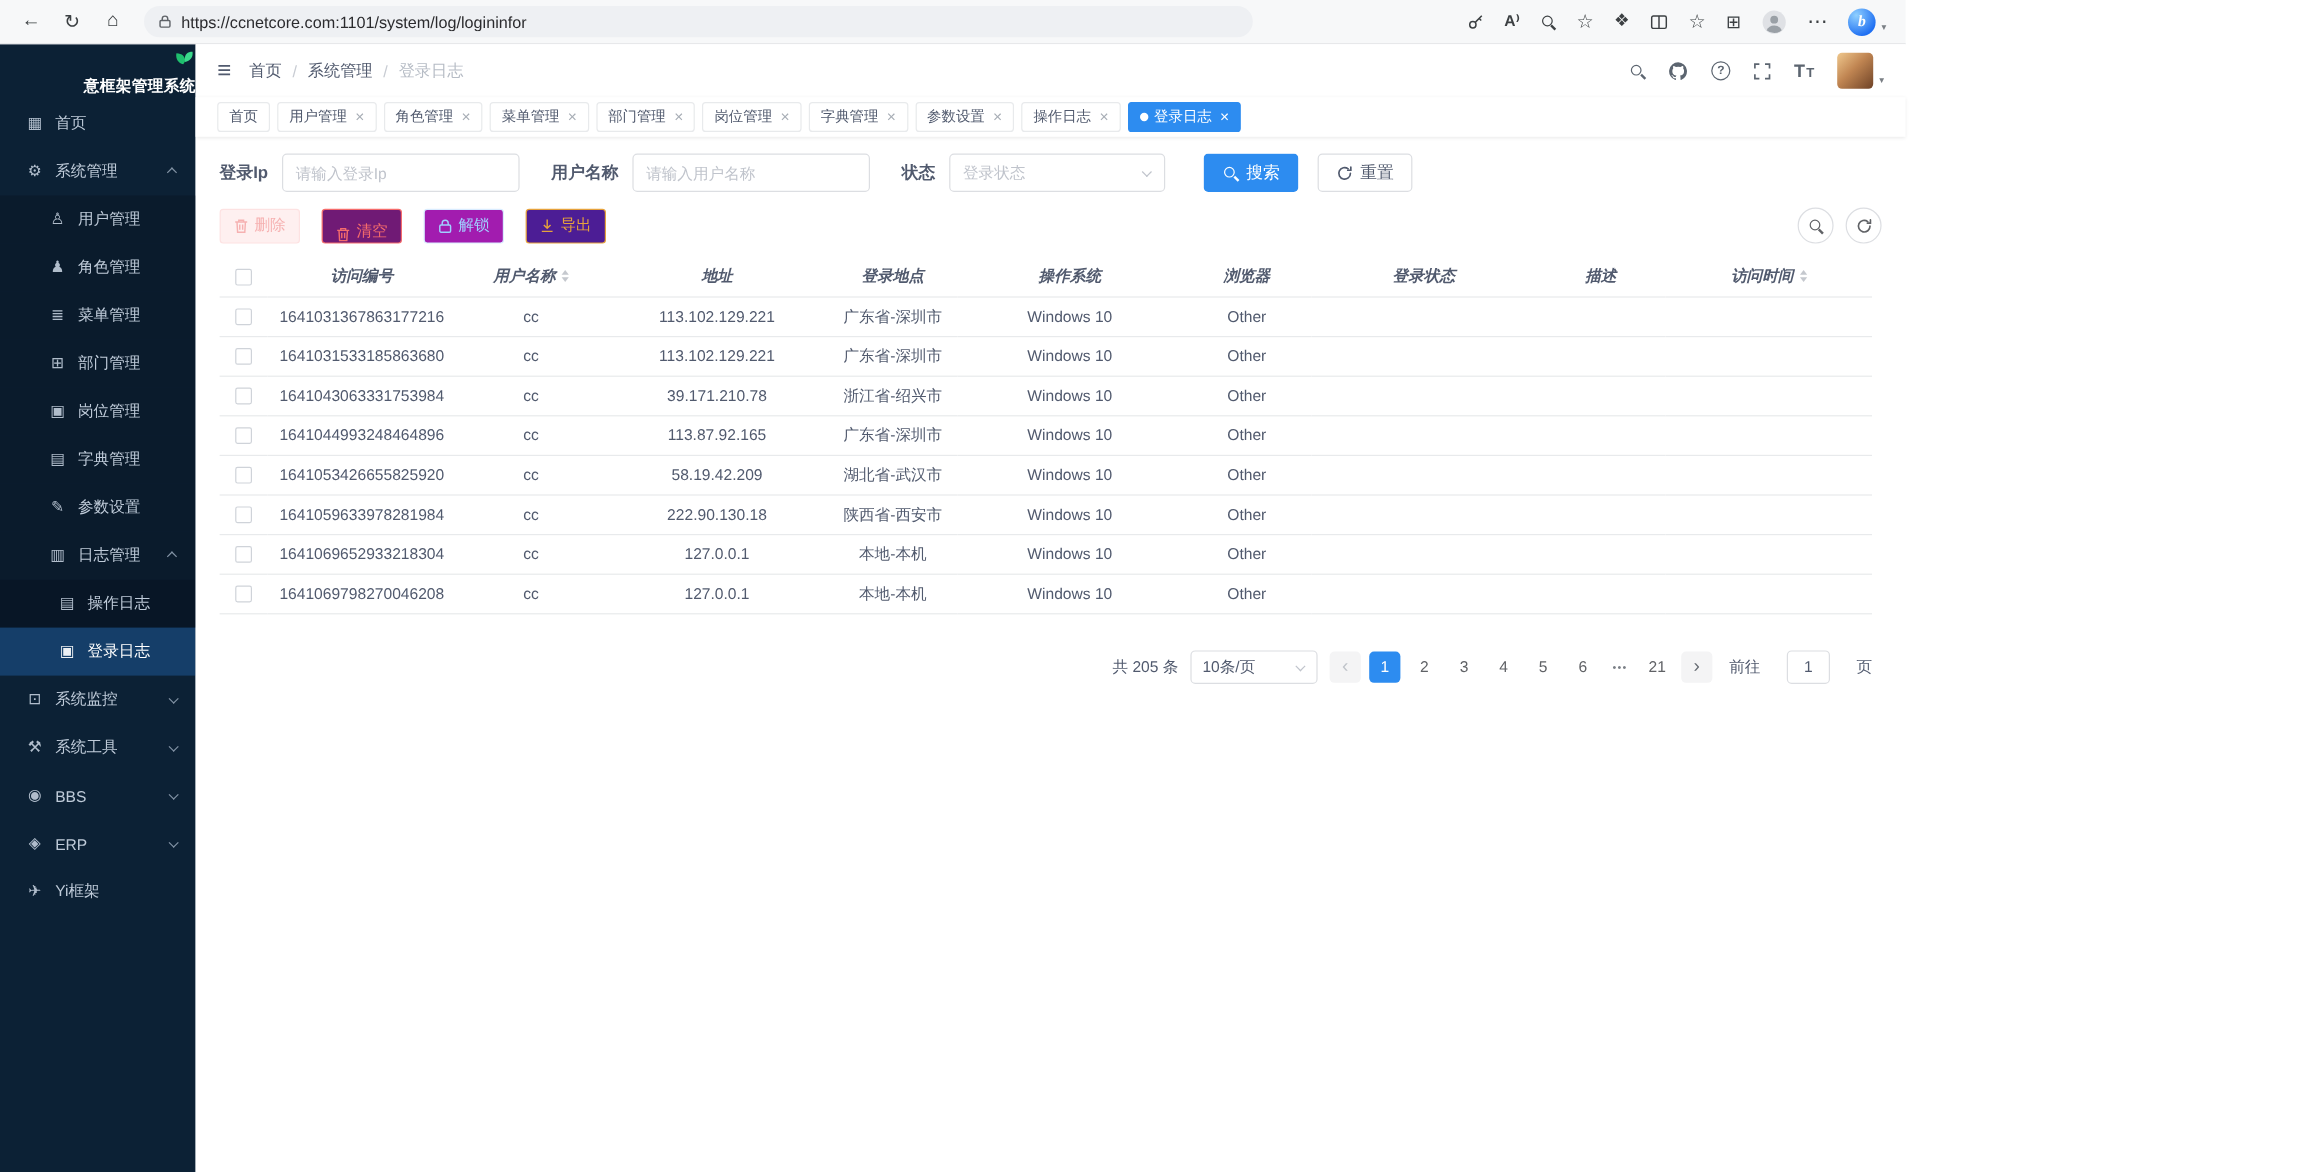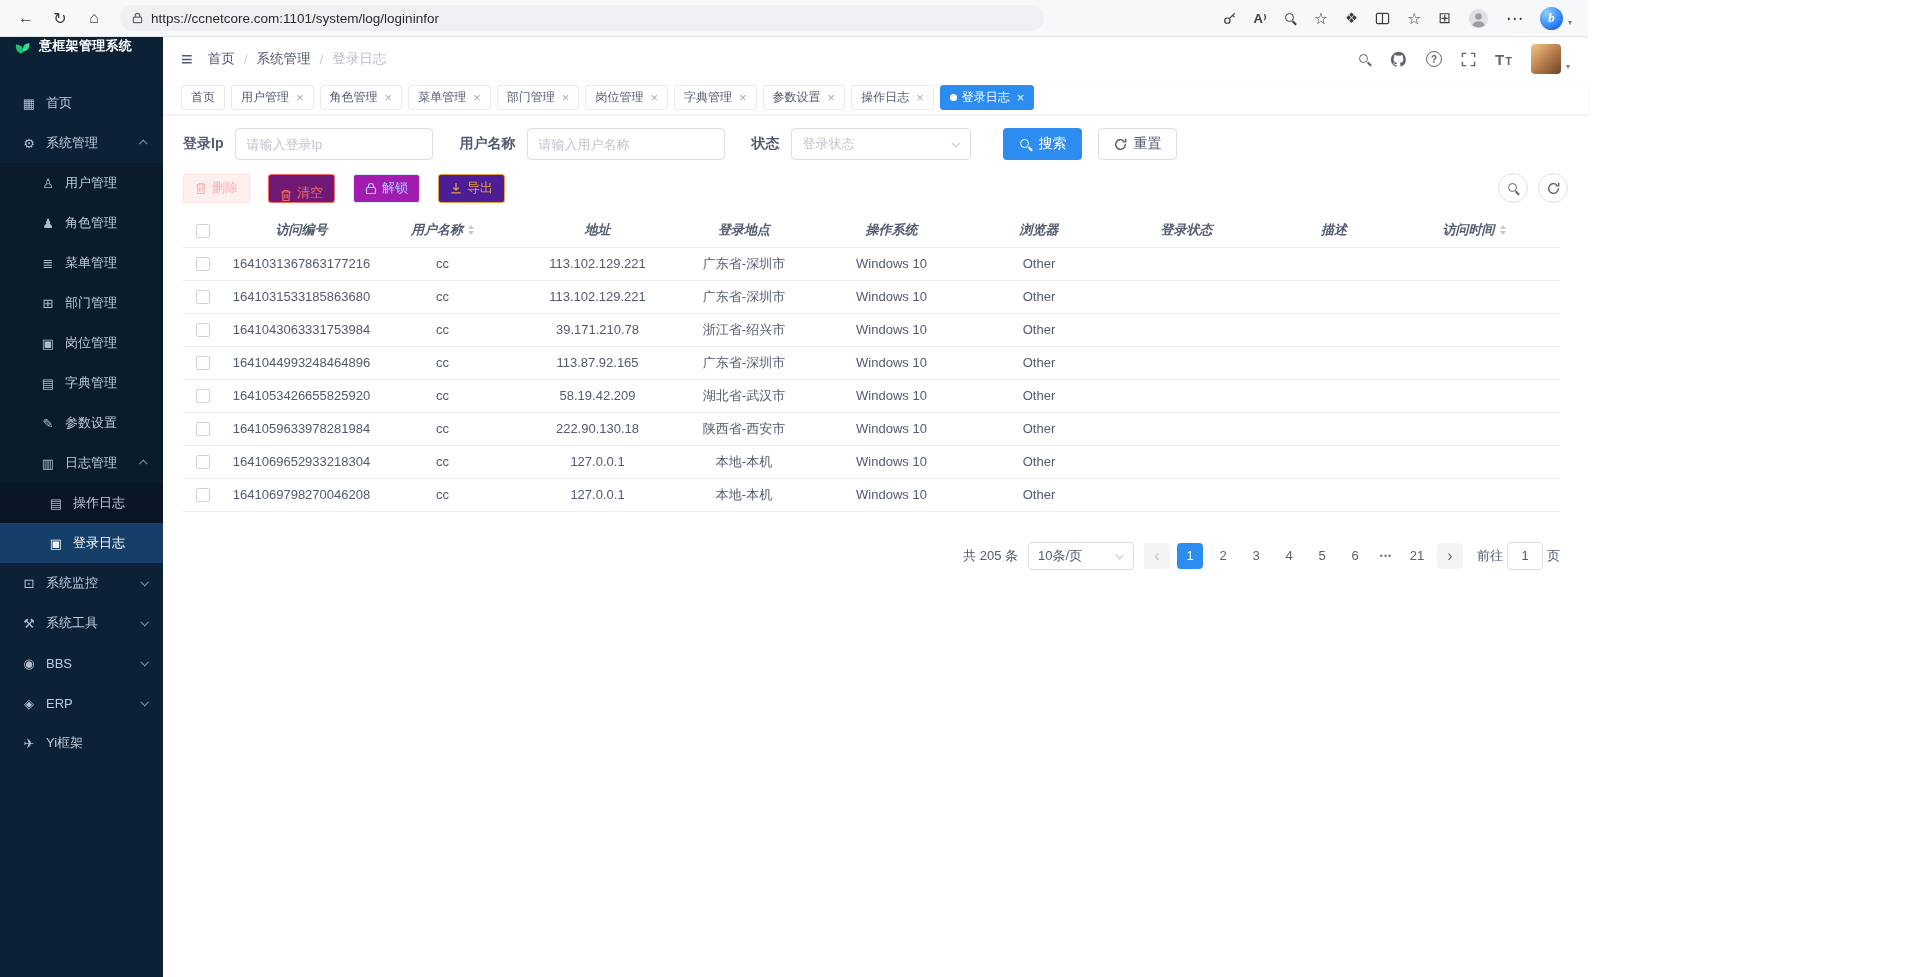--- a/index.html
+++ b/index.html
@@ -21,21 +21,21 @@
   .url-text { font-size:13.5px; color:#2b2b2e; white-space:nowrap; overflow:hidden; }
   .browser-right { margin-left:auto; display:flex; align-items:center; gap:17px; color:#3c4043; padding-right:4px; }
   .b-ico { display:flex; align-items:center; justify-content:center; font-size:14.5px; cursor:pointer; color:#3c4043; }
   .copilot { width:23px; height:23px; border-radius:50%; color:#fff; display:flex; align-items:center; justify-content:center;
     background:radial-gradient(circle at 30% 25%, #8fd0ff, #1f6ff2 75%); font-weight:700; font-style:italic;
     font-family:"Liberation Serif",serif; font-size:13px; }
   .caret-tiny { font-size:8px; color:#7a7f85; align-self:flex-end; margin:0 0 3px -12px; }
   
   .app { display:flex; width:1588px; height:940px; background:#fff; }
   .sidebar { width:163px; flex-shrink:0; background:var(--sidebar-bg,#0c2135); overflow:hidden; }
-  .logo-row { height:46px; display:flex; align-items:flex-start; padding-left:13px; gap:7px; }
+  .logo-row { height:46px; display:flex; align-items:flex-end; padding-left:28px; gap:7px;flex-direction:column; }
   .logo-text { color:#fff; font-size:13px; font-weight:700; letter-spacing:.3px; white-space:nowrap; }
   .menu-item { height:40px; display:flex; align-items:center; color:var(--sidebar-text,#bfcbd9); font-size:13px; cursor:pointer; }
   .menu-item.lvl1 { padding-left:21px; }
   .menu-item.lvl2 { padding-left:40px; background:var(--sidebar-sub-bg,#0a1b2c); }
   .menu-item.lvl3 { padding-left:48px; background:#081626; }
   .menu-item.active { background:rgba(45,140,240,.28); color:#fff; }
   .mi-icon { width:16px; margin-right:9px; font-size:13px; text-align:center; opacity:.92; flex-shrink:0; }
   .mi-label { white-space:nowrap; }
   .chev { width:6px; height:6px; border-right:1.6px solid currentColor; border-bottom:1.6px solid currentColor; display:inline-block; }
   .menu-item .chev { margin-left:auto; margin-right:16px; color:#8494a6; }
@@ -112,21 +112,21 @@
     font-size:13px; color:#515a6e; }
   .pg-size { width:106px; height:28px; border:1px solid #dcdee2; border-radius:4px; display:flex; align-items:center;
     justify-content:space-between; padding:0 9px; cursor:pointer; background:#fff; }
   .pg-pages { display:flex; align-items:center; gap:7px; }
   .pg-btn { min-width:26px; height:26px; display:inline-flex; align-items:center; justify-content:center;
     border-radius:4px; color:#606266; cursor:pointer; font-size:13px; }
   .pg-prev { background:#f4f4f5; color:#bfc3c9; font-size:16px; }
   .pg-next { background:#f4f4f5; color:#666b72; font-size:16px; }
   .pg-num.active { background:var(--primary,#2d8cf0); color:#fff; }
   .pg-ellipsis { min-width:22px; text-align:center; color:#7b8087; font-size:9px; letter-spacing:1px; cursor:pointer; }
-  .pg-goto { display:flex; align-items:center; gap:4px; margin-left:4px; }
+  .pg-goto { display:flex; align-items:center; gap:22px; margin-left:4px; }
   .pg-input { width:36px; height:28px; border:1px solid #dcdee2; border-radius:4px; text-align:center; font-size:13px;
     color:#515a6e; outline:none; font-family:inherit; }
   
   .i-search { position:relative; width:13px; height:13px; display:inline-block; }
   .i-search::before { content:""; position:absolute; left:1px; top:1px; width:7px; height:7px;
     border:1.6px solid currentColor; border-radius:50%; }
   .i-search::after { content:""; position:absolute; width:5px; height:1.6px; background:currentColor;
     transform:rotate(45deg); left:8.5px; top:10px; }
   svg { flex-shrink:0; }
 </style>

